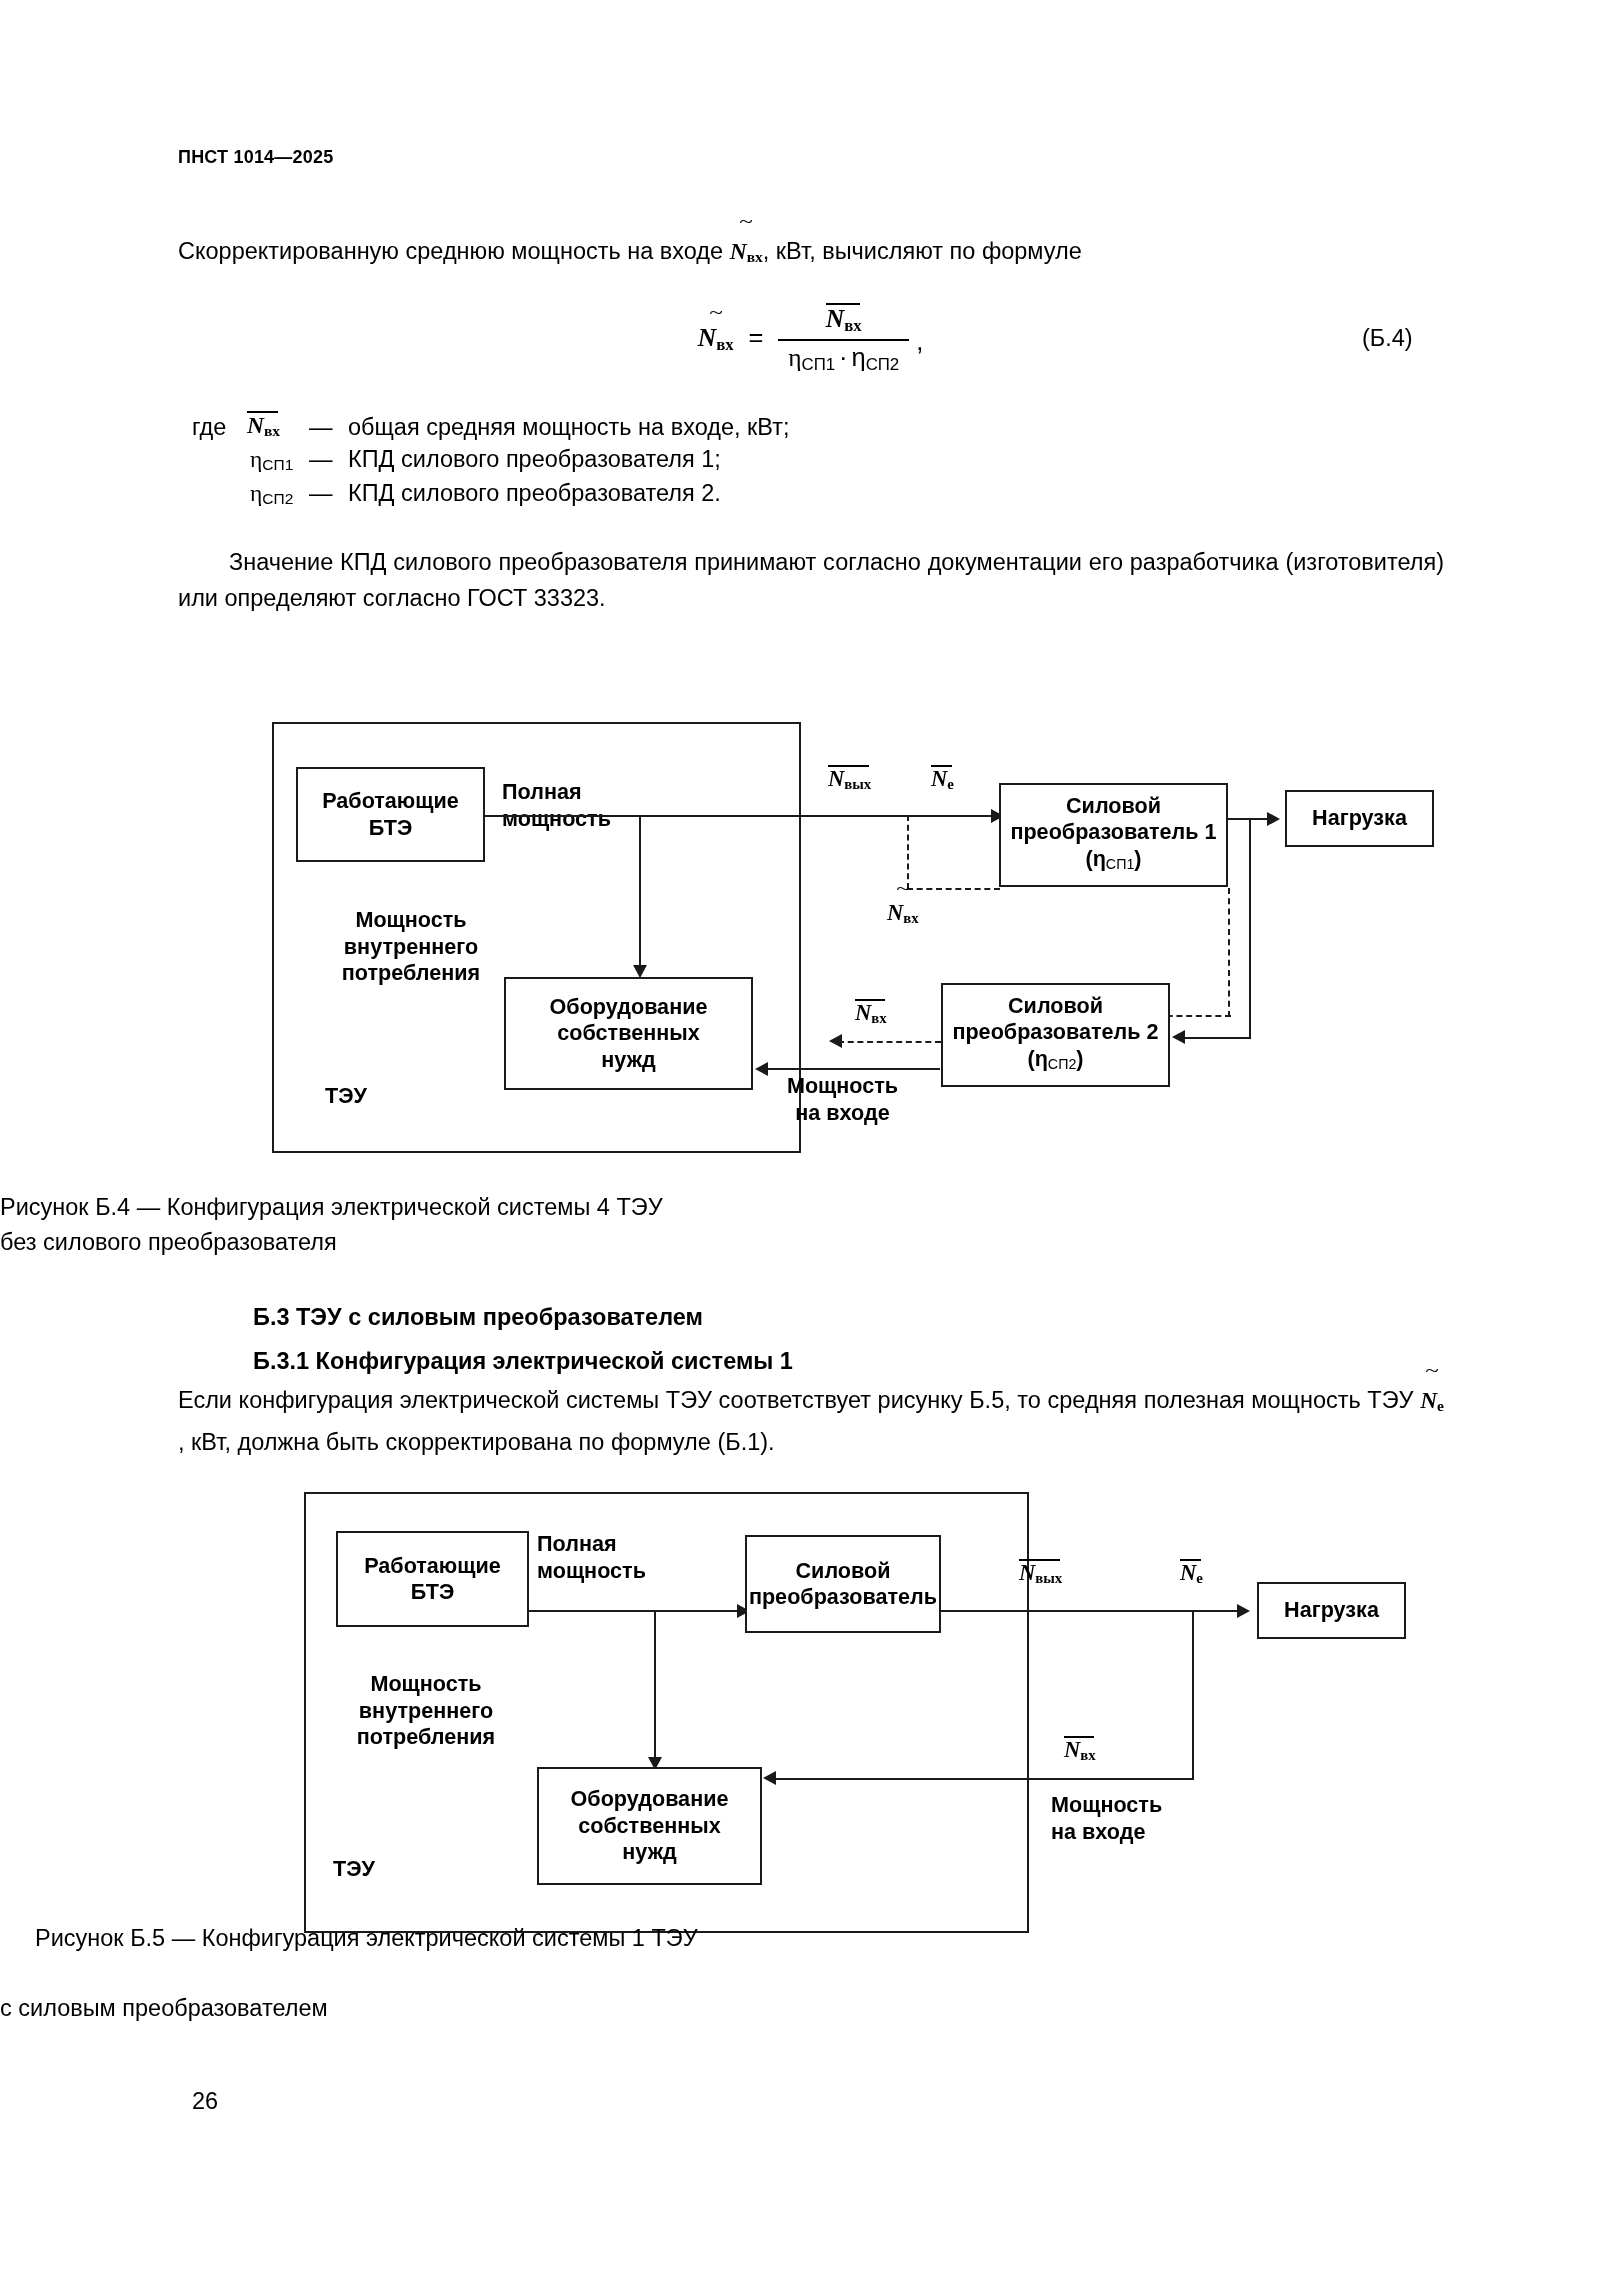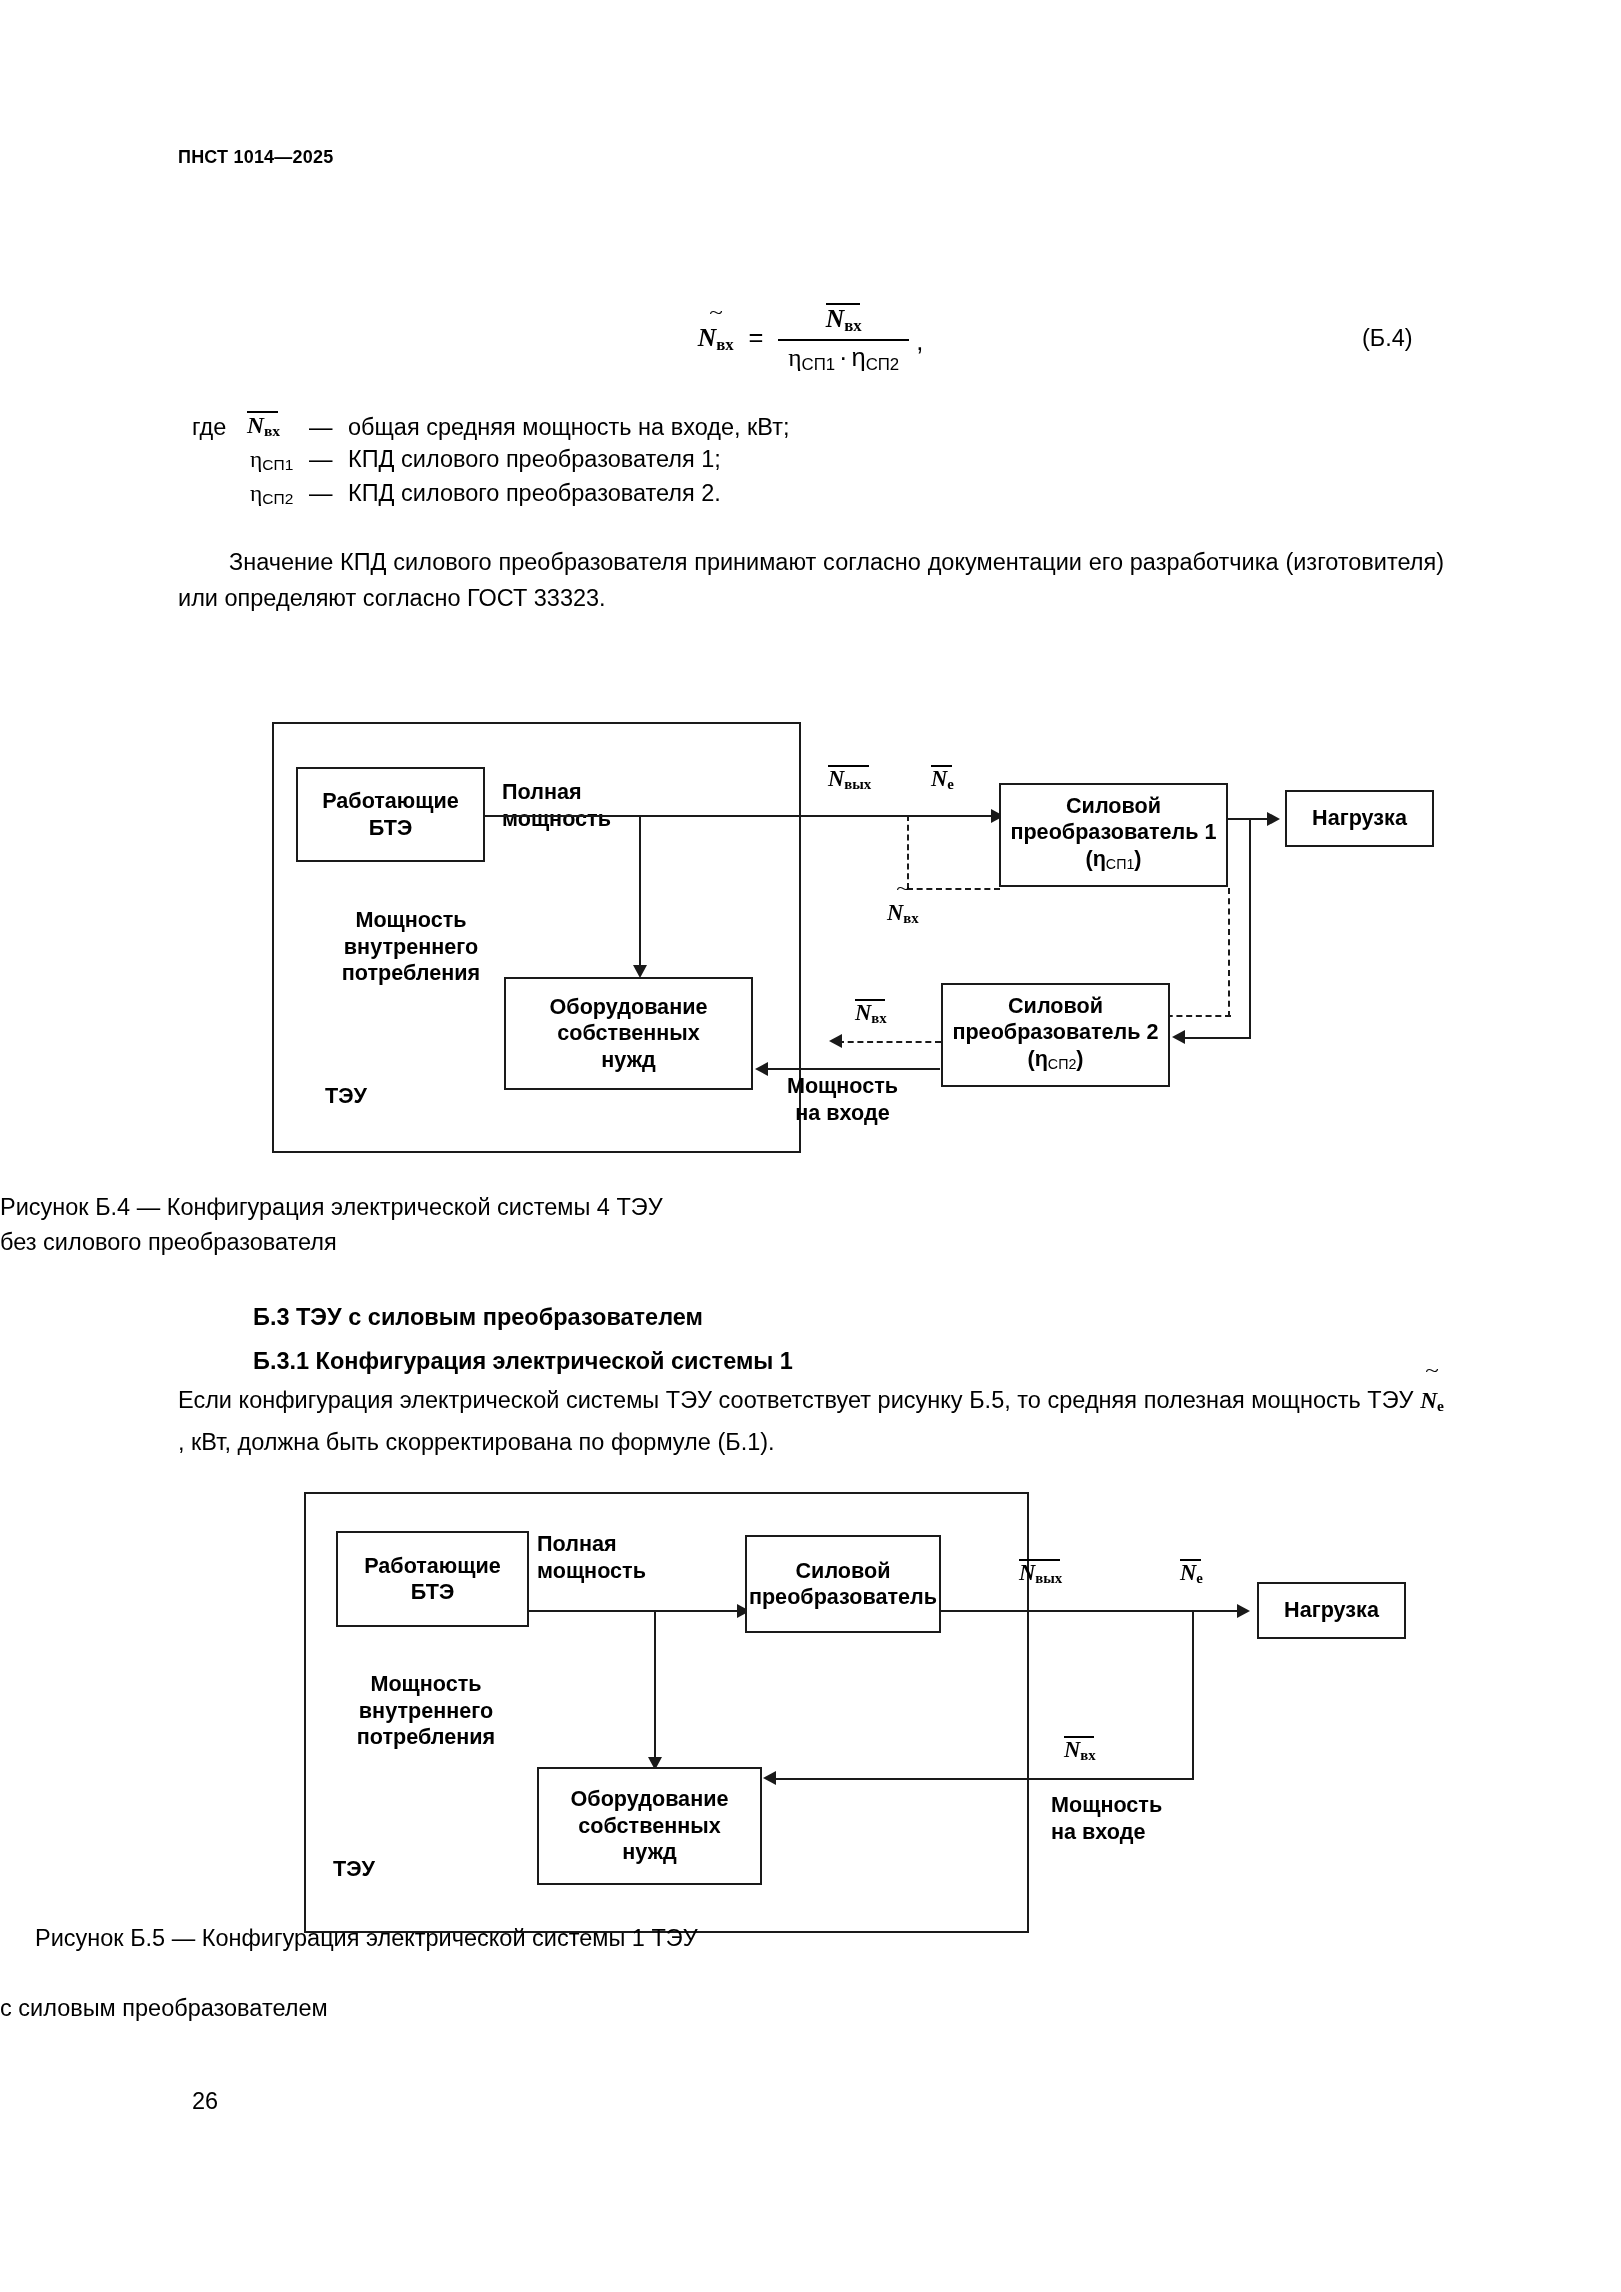--- a/index.html
+++ b/index.html
@@ -73,20 +73,23 @@
   .cap{position:absolute;left:0;width:1621px;font-size:23.5px;line-height:35px;}
   .h3{position:absolute;font-size:23.5px;font-weight:bold;}
 </style>
 </head>
 <body>
 
 <div class="page">
 
   <div class="hdr">ПНСТ 1014—2025</div>
 
+  <div class="para" style="left:178px;top:233px;width:1264px;">
+    <span class="indent">Скорректированную среднюю мощность на входе </span><span class="mvar tld"><span>N</span><sub>вх</sub></span><span>, кВт, вычисляют по формуле</span>
+  </div>
 
   <div class="formula" style="top:304px;">
     <span class="mvar tld"><span>N</span><sub>вх</sub></span>
     <span style="padding:0 7.8px;">=</span>
     <span class="frac">
       <span class="num" style="display:block;">
         <span class="mvar ovl"><span>N</span><sub>вх</sub></span>
       </span>
       <span class="den" style="display:block;">
         <span class="ital" style="font-style:normal;">η</span><span class="sub-n">СП1</span><span style="padding:0 3.9px;">·</span><span style="font-style:normal;">η</span><span class="sub-n">СП2</span>

